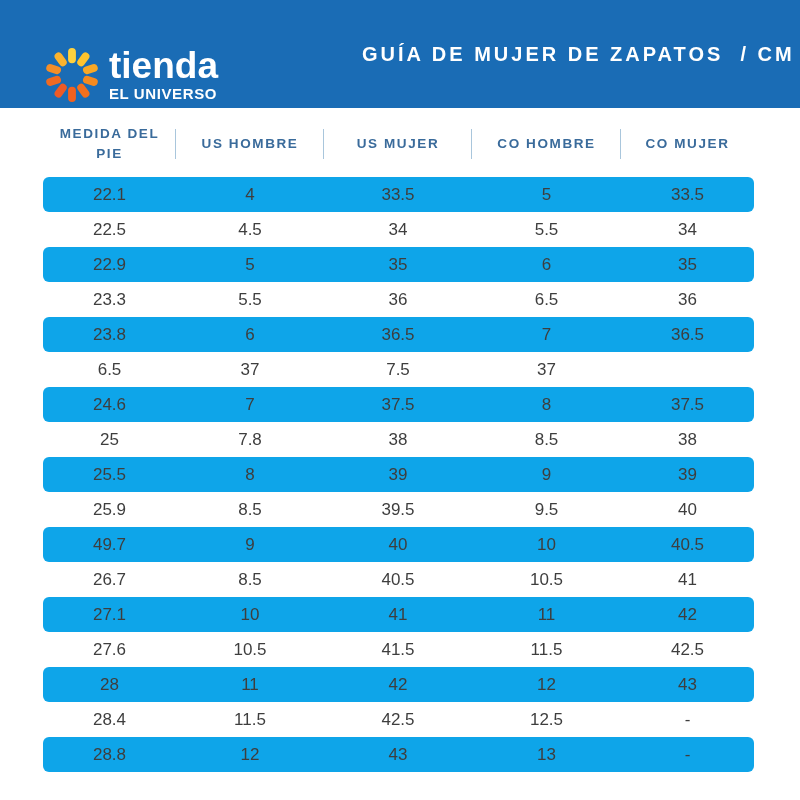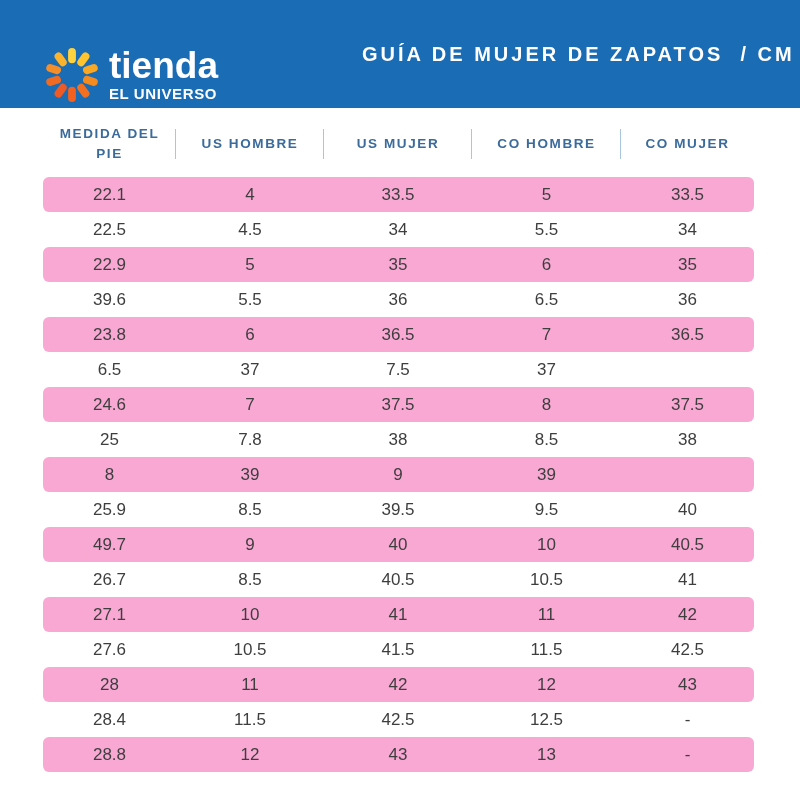--- a/index.html
+++ b/index.html
@@ -23,21 +23,21 @@
   .thead { width: 711px; margin: 9px 0 0 43px; min-height: 54px; align-items: center; }
   .th { position: relative; text-align: center; color: #3A6B9B; font-size: 13.5px;
     font-weight: 700; letter-spacing: 1.6px; line-height: 1.45; padding: 6px 14px;
     align-self: center; }
   .th:not(:last-child)::after { content: ""; position: absolute; right: 0; top: 50%;
     transform: translateY(-50%); width: 1.5px; height: 30px; background: #A9C6DC; }
 
   
   .tbody { width: 711px; margin: 6px 0 0 43px; }
   .tr { height: 35px; align-items: center; }
-  .tr.striped { background: #f9a8d4; border-radius: 6px; }
+  .tr.striped { background: #0ea5e9; border-radius: 6px; }
   .td { text-align: center; color: #3E3E3E; font-size: 17px; }
 </style>
 </head>
 <body>
 
 <div class="banner">
   <div class="logo">
     <svg class="sun" viewBox="0 0 100 100" id="sun-svg">
         <rect x="43" y="2" width="14" height="27" rx="7" fill="#FFD23F" transform="rotate(0 50 50)"></rect>
         <rect x="43" y="2" width="14" height="27" rx="7" fill="#FFC42E" transform="rotate(36 50 50)"></rect>
@@ -82,21 +82,21 @@
       <div class="td">34</div>
     </div>
     <div class="grid tr striped">
       <div class="td">22.9</div>
       <div class="td">5</div>
       <div class="td">35</div>
       <div class="td">6</div>
       <div class="td">35</div>
     </div>
     <div class="grid tr">
-      <div class="td">39.6</div>
+      <div class="td">23.3</div>
       <div class="td">5.5</div>
       <div class="td">36</div>
       <div class="td">6.5</div>
       <div class="td">36</div>
     </div>
     <div class="grid tr striped">
       <div class="td">23.8</div>
       <div class="td">6</div>
       <div class="td">36.5</div>
       <div class="td">7</div>
@@ -116,20 +116,21 @@
       <div class="td">37.5</div>
     </div>
     <div class="grid tr">
       <div class="td">25</div>
       <div class="td">7.8</div>
       <div class="td">38</div>
       <div class="td">8.5</div>
       <div class="td">38</div>
     </div>
     <div class="grid tr striped">
+      <div class="td">25.5</div>
       <div class="td">8</div>
       <div class="td">39</div>
       <div class="td">9</div>
       <div class="td">39</div>
     </div>
     <div class="grid tr">
       <div class="td">25.9</div>
       <div class="td">8.5</div>
       <div class="td">39.5</div>
       <div class="td">9.5</div>

